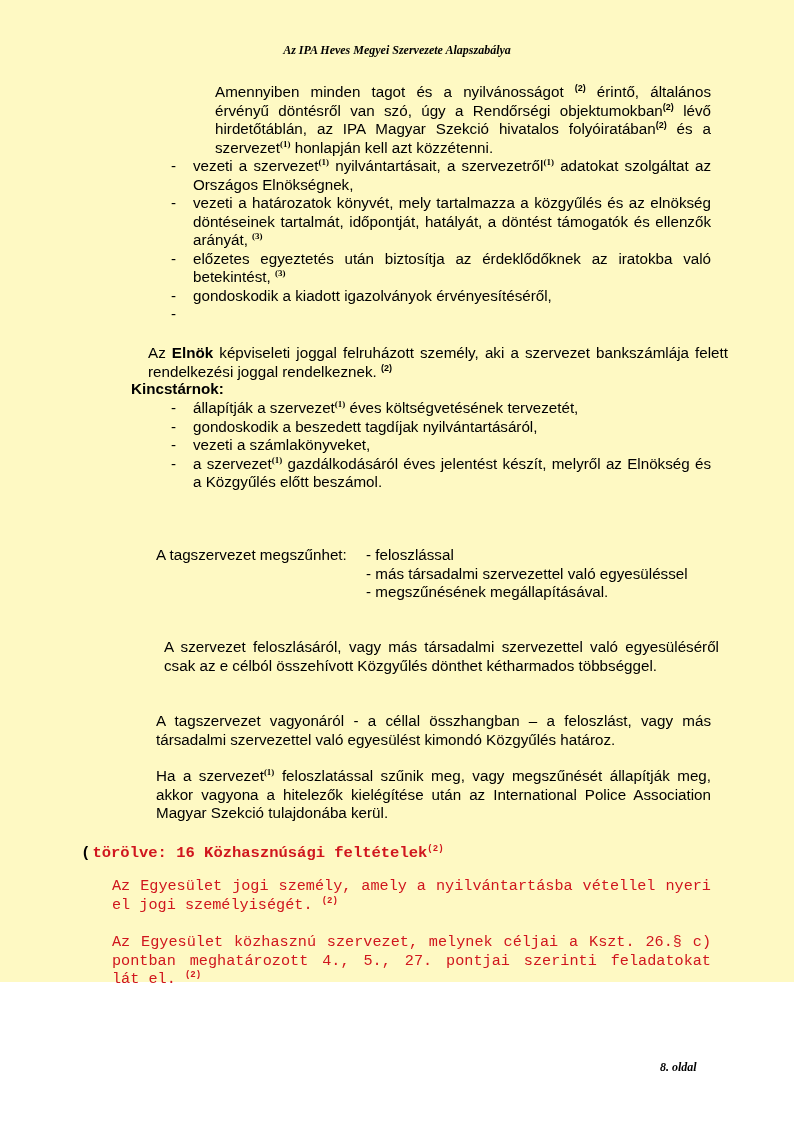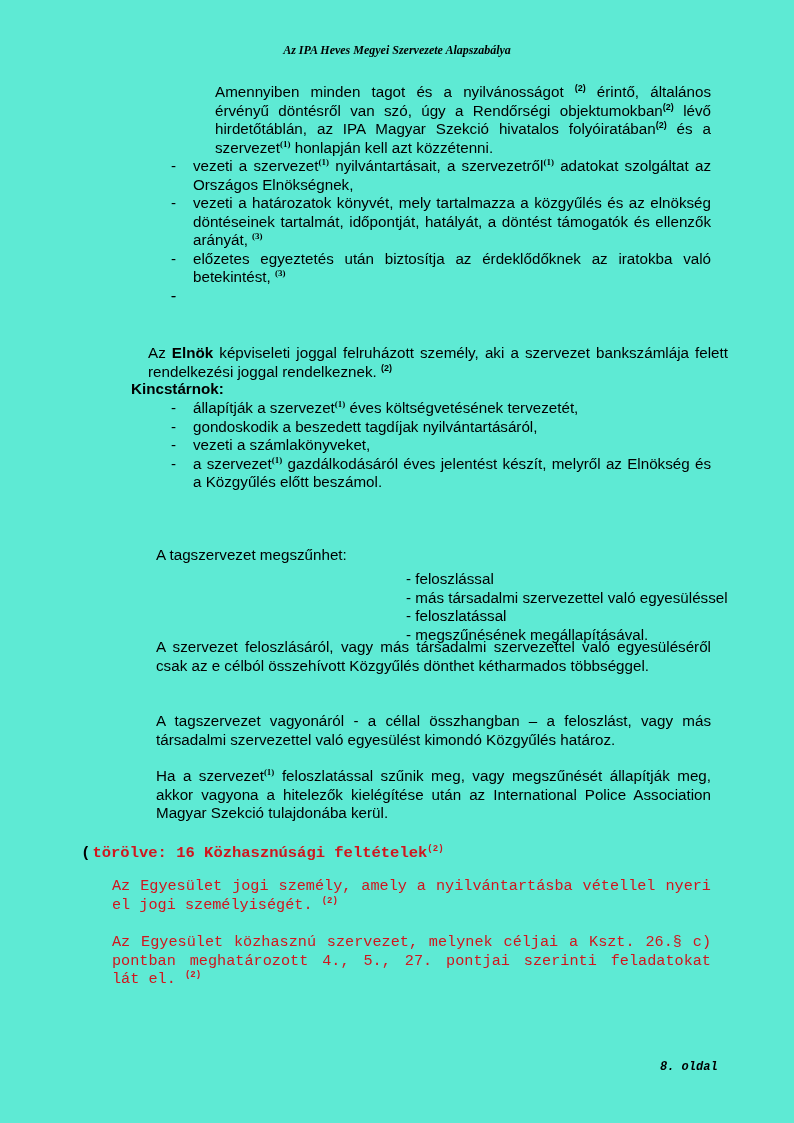--- a/index.html
+++ b/index.html
@@ -1,20 +1,20 @@
 <!DOCTYPE html>
 <html><head>
 <meta charset="utf-8">
 <style>
   html, body { margin: 0; padding: 0; background: #ffffff; }
   body { width: 794px; height: 1123px; position: relative; overflow: hidden; color: #000; }
-  .page { position: absolute; left: 0; top: 0; width: 794px; height: 1123px; background: #5eead4; }
+  .page { position: absolute; left: 0; top: 0; width: 794px; height: 982px; background: #fef9c3; }
   .header { position: absolute; top: 43px; left: 0; width: 794px; text-align: center;
             font-family: "Liberation Serif", serif; font-style: italic; font-weight: bold; font-size: 12px; }
-  .footer { position: absolute; top: 1060px; left: 660px; font-family: Liberation Mono, monospace;
+  .footer { position: absolute; top: 1060px; left: 660px; font-family: Liberation Serif, serif;
             font-style: italic; font-weight: bold; font-size: 12px; }
   .txt { font-family: "Liberation Sans", sans-serif; font-size: 15.2px; line-height: 18.5px; }
   .blk { position: absolute; }
   .just-last { text-align: justify; text-align-last: left; }
   sup { font-size: 9px; line-height: 0; vertical-align: 6px; font-weight: bold; }
   sup.t { font-family: "Liberation Serif", serif; }
   .red { color: #d0161e; font-family: Liberation Mono, monospace; }
   .bold { font-weight: bold; }
   ul.dash { list-style: none; margin: 0; padding: 0; }
   ul.dash li { position: relative; padding-left: 26px; }
@@ -31,46 +31,45 @@
   <div class="header">Az IPA Heves Megyei Szervezete Alapszabálya</div>
 
   <div class="blk txt just-last" style="left:215px; top:83px; width:496px;">
     <span>Amennyiben minden tagot és a nyilvánosságot </span><sup>(2)</sup><span> érintő, általános érvényű döntésről van szó, úgy a Rendőrségi objektumokban</span><sup>(2)</sup><span> lévő hirdetőtáblán, az IPA Magyar Szekció hivatalos folyóiratában</span><sup>(2)</sup><span>  és a szervezet</span><sup class="t">(1)</sup><span> honlapján kell azt közzétenni.</span>
   </div>
 
   <ul class="dash blk txt just-last" style="left:167px; top:157px; width:544px;">
     <li><span class="d">-</span><span>vezeti a szervezet</span><sup class="t">(1)</sup><span> nyilvántartásait, a szervezetről</span><sup class="t">(1)</sup><span> adatokat szolgáltat az Országos Elnökségnek,</span></li>
     <li><span class="d">-</span><span>vezeti a határozatok könyvét, mely tartalmazza a közgyűlés és az elnökség döntéseinek tartalmát, időpontját, hatályát, a döntést támogatók és ellenzők arányát, </span><sup class="t">(3)</sup></li>
     <li><span class="d">-</span><span>előzetes egyeztetés után biztosítja az érdeklődőknek az iratokba való betekintést, </span><sup class="t">(3)</sup></li>
-    <li><span class="d">-</span></li>
+    <li><span class="d">-</span><span>gondoskodik a kiadott igazolványok érvényesítéséről,</span></li>
     <li><span class="d">-</span></li>
   </ul>
 
   <div class="blk txt just-last" style="left:131px; top:344px; width:580px;margin-left:17px;">
     <span>Az </span><span class="bold">Elnök</span><span> képviseleti joggal felruházott személy, aki a szervezet bankszámlája felett rendelkezési joggal rendelkeznek. </span><sup>(2)</sup>
   </div>
 
   <div class="blk txt bold" style="left:131px; top:380px;">Kincstárnok:</div>
   <ul class="dash blk txt just-last" style="left:167px; top:399px; width:544px;">
     <li><span class="d">-</span><span>állapítják a szervezet</span><sup class="t">(1)</sup><span> éves költségvetésének tervezetét,</span></li>
     <li><span class="d">-</span><span>gondoskodik a beszedett tagdíjak nyilvántartásáról,</span></li>
     <li><span class="d">-</span><span>vezeti a számlakönyveket,</span></li>
     <li><span class="d">-</span><span>a szervezet</span><sup class="t">(1)</sup><span> gazdálkodásáról éves jelentést készít, melyről az Elnökség és a Közgyűlés előtt beszámol.</span></li>
   </ul>
 
 
   <div class="blk txt" style="left:156px; top:546px;">A tagszervezet megszűnhet:</div>
-  <div class="ways txt" style="top:570px;margin-left:40px;">
+  <div class="ways txt" style="top:546px;">
     <span class="row">- feloszlással</span>
     <span class="row">- más társadalmi szervezettel való egyesüléssel</span>
-    <span class="row">- feloszlatással</span>
     <span class="row">- megszűnésének megállapításával.</span>
   </div>
 
-  <div class="blk txt just-last" style="left:156px; top:638px; width:555px;">A szervezet feloszlásáról, vagy más társadalmi szervezettel való egyesüléséről csak az e célból összehívott Közgyűlés dönthet kétharmados többséggel.</div>
+  <div class="blk txt just-last" style="left:164px; top:638px; width:555px;">A szervezet feloszlásáról, vagy más társadalmi szervezettel való egyesüléséről csak az e célból összehívott Közgyűlés dönthet kétharmados többséggel.</div>
   <div class="blk txt just-last" style="left:156px; top:712px; width:555px;">A tagszervezet vagyonáról - a céllal összhangban – a feloszlást, vagy más társadalmi szervezettel való egyesülést kimondó Közgyűlés határoz.</div>
   <div class="blk txt just-last" style="left:156px; top:767px; width:555px;">
     <span>Ha a szervezet</span><sup class="t">(1)</sup><span>  feloszlatással szűnik meg, vagy megszűnését állapítják meg, akkor vagyona a hitelezők kielégítése után az International Police Association Magyar Szekció tulajdonába kerül.</span>
   </div>
 
   <div class="blk h15" style="left:83px; top:843px;">
     <span>( </span><span class="red">törölve: 16  Közhasznúsági feltételek</span><sup class="red">(2)</sup>
   </div>
   <div class="blk txt just-last red" style="left:112px; top:877px; width:599px;">
     <span>Az Egyesület jogi személy, amely a nyilvántartásba vétellel nyeri el jogi személyiségét. </span><sup>(2)</sup>

